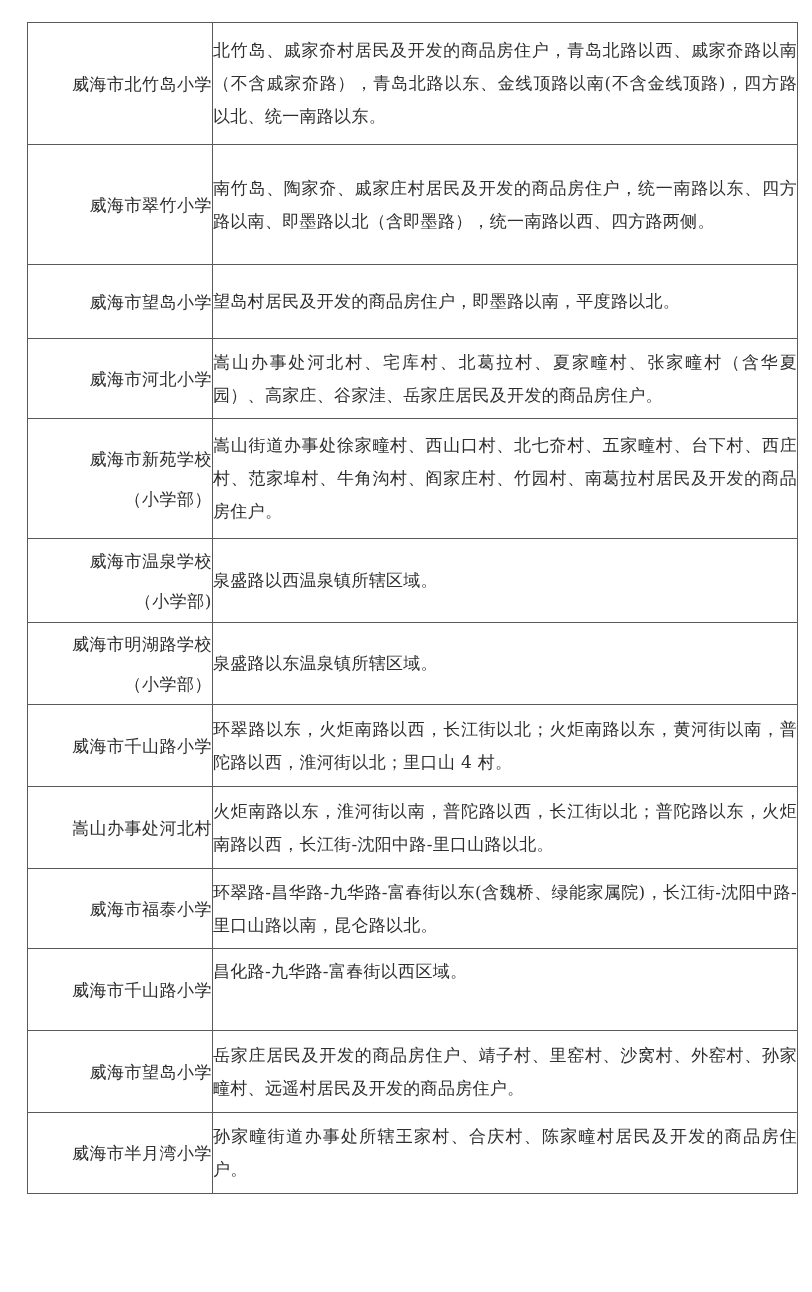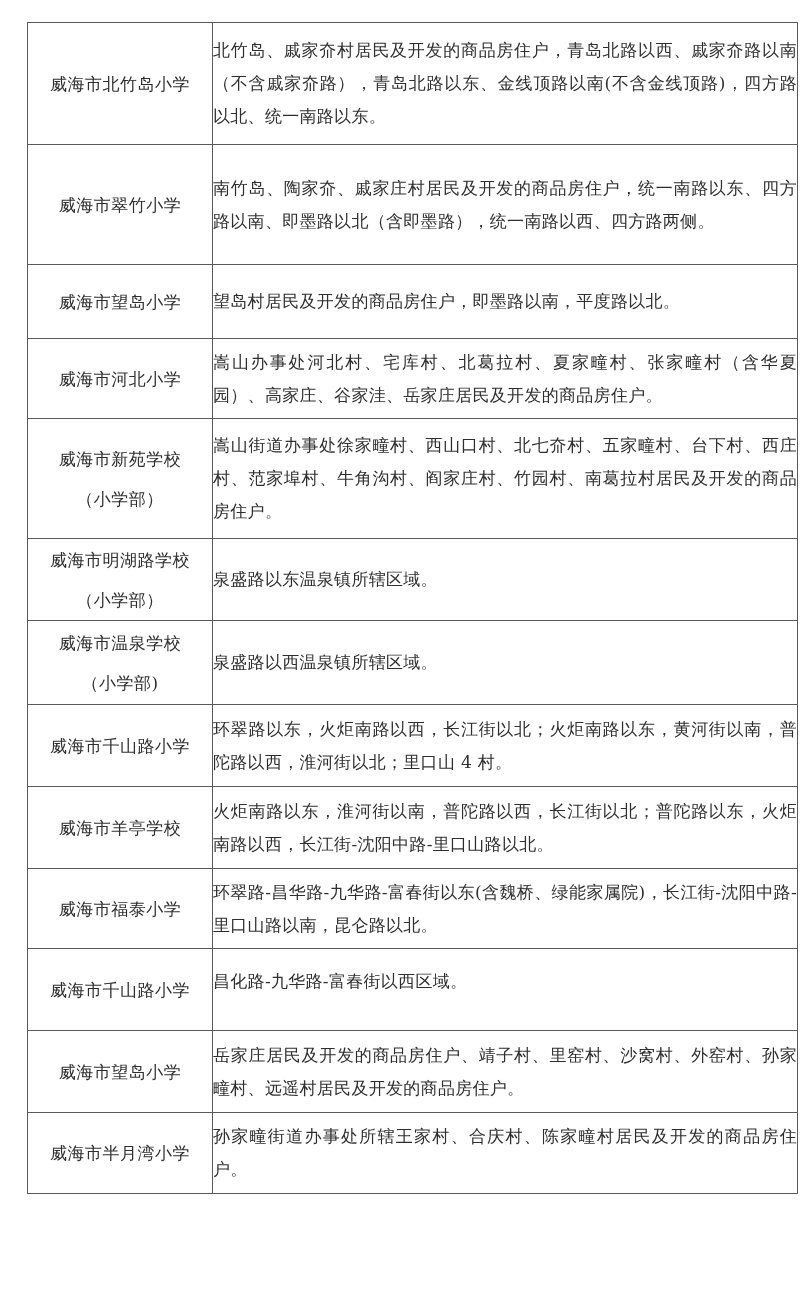--- a/index.html
+++ b/index.html
@@ -4,29 +4,29 @@
 <style>
   html, body { margin: 0; padding: 0; background: #ffffff; }
   body { width: 812px; height: 1292px; position: relative; overflow: hidden;
          font-family: "DejaVu Serif", "Liberation Serif", serif; color: #2e2e2e; }
   table.districts {
     position: absolute; left: 27px; top: 22px; width: 771px;
     border-collapse: collapse; table-layout: fixed;
   }
   table.districts td { border: 1.5px solid #5a5a5a; padding: 0; }
   td.school {
-    width: 184px; text-align: center; vertical-align: middle;
+    width: 184px; text-align: right; vertical-align: middle;
     font-size: 17px; line-height: 40px; letter-spacing: 0.5px;
   }
   td.area {
     vertical-align: middle; text-align: left;
     font-size: 17px; line-height: 33px; padding: 0 4px 0 9px;
     letter-spacing: 0.3px; text-align: justify;
   }
-  td.area.top { vertical-align: top; padding-top: 16px; }
+  td.area.top { vertical-align: top; padding-top: 6px; }
   .school-line { display: block; }
 </style>
 </head>
 <body>
 
 <table class="districts">
   <tbody id="rows">
 
   <tr style="height: 122px;">
         <td class="school">
@@ -52,43 +52,43 @@
         </td>
         <td class="area"><span>嵩山办事处河北村、宅库村、北葛拉村、夏家疃村、张家疃村（含华夏园）、高家庄、谷家洼、岳家庄居民及开发的商品房住户。</span></td>
       </tr>
       <tr style="height: 120px;">
         <td class="school">
           <span class="school-line">威海市新苑学校</span>
           <span class="school-line">（小学部）</span>
         </td>
         <td class="area"><span>嵩山街道办事处徐家疃村、西山口村、北七夼村、五家疃村、台下村、西庄村、范家埠村、牛角沟村、阎家庄村、竹园村、南葛拉村居民及开发的商品房住户。</span></td>
       </tr>
-      <tr style="height: 82px;">
-        <td class="school">
-          <span class="school-line">威海市明湖路学校</span>
-          <span class="school-line">（小学部）</span>
-        </td>
-        <td class="area"><span>泉盛路以东温泉镇所辖区域。</span></td>
-      </tr>
       <tr style="height: 84px;">
         <td class="school">
           <span class="school-line">威海市温泉学校</span>
           <span class="school-line">（小学部)</span>
         </td>
         <td class="area"><span>泉盛路以西温泉镇所辖区域。</span></td>
       </tr>
       <tr style="height: 82px;">
         <td class="school">
+          <span class="school-line">威海市明湖路学校</span>
+          <span class="school-line">（小学部）</span>
+        </td>
+        <td class="area"><span>泉盛路以东温泉镇所辖区域。</span></td>
+      </tr>
+      <tr style="height: 82px;">
+        <td class="school">
           <span class="school-line">威海市千山路小学</span>
         </td>
         <td class="area"><span>环翠路以东，火炬南路以西，长江街以北；火炬南路以东，黄河街以南，普陀路以西，淮河街以北；里口山 4 村。</span></td>
       </tr>
       <tr style="height: 82px;">
         <td class="school">
-          <span class="school-line">威海市羊亭学校</span>
+          <span class="school-line">嵩山办事处河北村</span>
         </td>
         <td class="area"><span>火炬南路以东，淮河街以南，普陀路以西，长江街以北；普陀路以东，火炬南路以西，长江街-沈阳中路-里口山路以北。</span></td>
       </tr>
       <tr style="height: 80px;">
         <td class="school">
           <span class="school-line">威海市福泰小学</span>
         </td>
         <td class="area"><span>环翠路-昌华路-九华路-富春街以东(含魏桥、绿能家属院)，长江街-沈阳中路-里口山路以南，昆仑路以北。</span></td>
       </tr>
       <tr style="height: 82px;">

